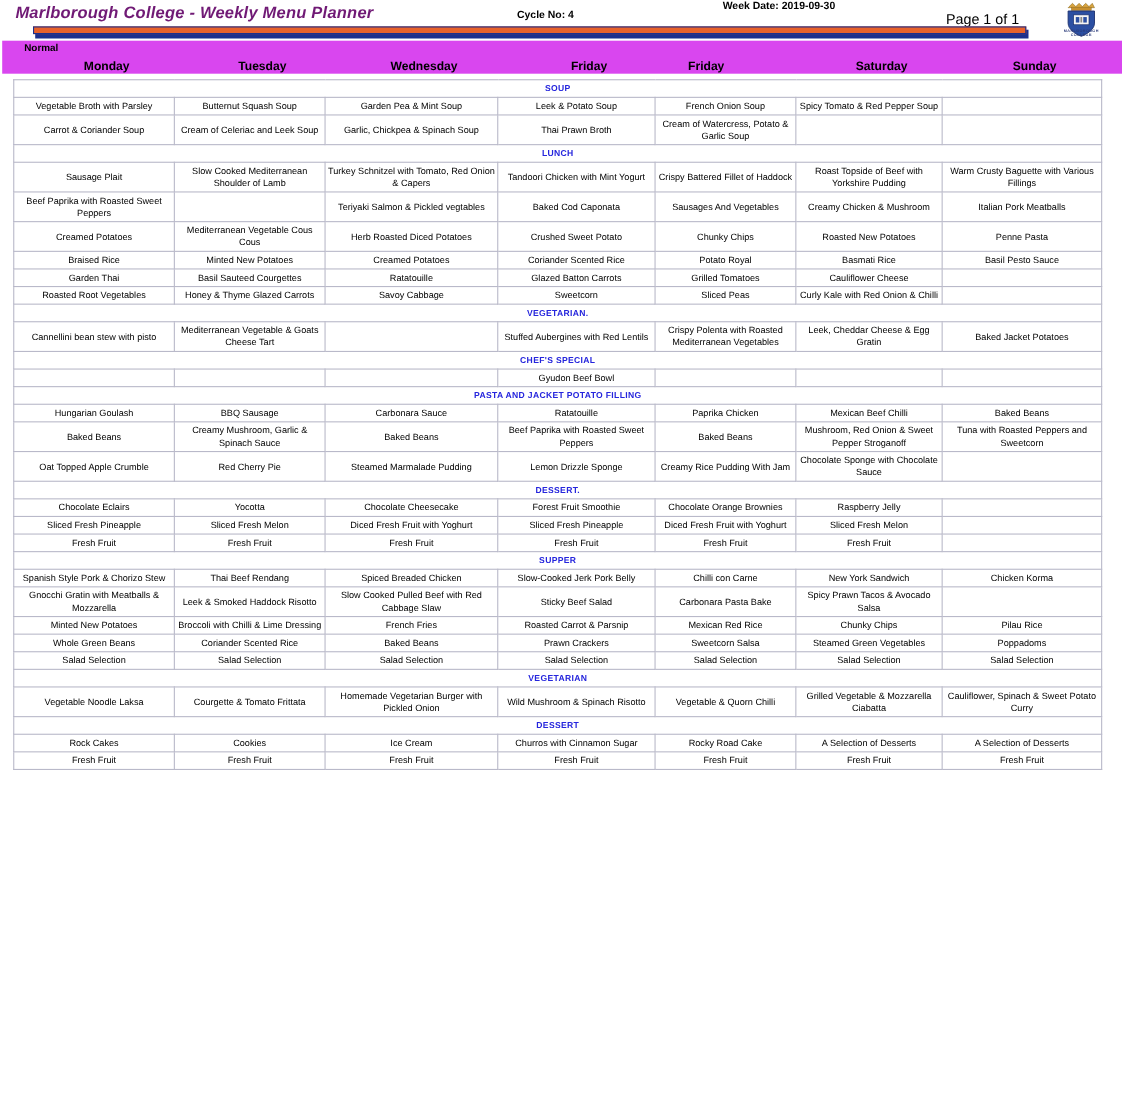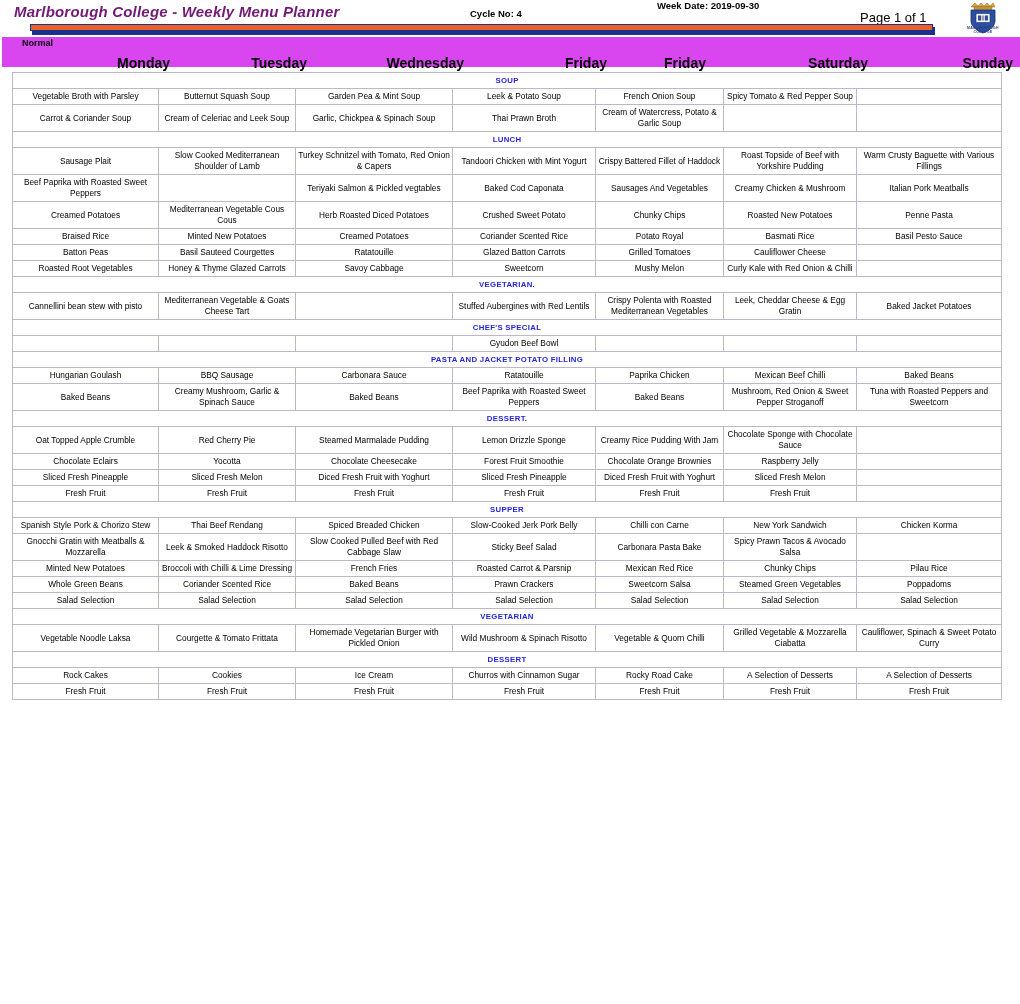--- a/index.html
+++ b/index.html
@@ -50,22 +50,22 @@
   .band-label{
     position:absolute;left:20px;top:1px;
     font-size:9px;font-weight:bold;color:#000;
   }
 
   
   .dayrow{
     position:absolute;left:0;top:53px;width:1020px;height:18px;
   }
   .dayrow .d{
-    position:absolute;top:2px;text-align:right;
-    font-size:14px;font-weight:bold;
+    position:absolute;top:2px;text-align:center;
+    font-size:11px;font-weight:bold;
   }
 
   
   .tbl{
     position:absolute;left:0;top:72px;width:1020px;
   }
   table.grid{
     border-collapse:collapse;
     table-layout:fixed;
     width:989px;
@@ -211,34 +211,34 @@
           <tr>
             <td>Braised Rice</td>
             <td>Minted New Potatoes</td>
             <td>Creamed Potatoes</td>
             <td>Coriander Scented Rice</td>
             <td>Potato Royal</td>
             <td>Basmati Rice</td>
             <td class="sun">Basil Pesto Sauce</td>
           </tr>
           <tr>
-            <td>Batton Peas</td>
+            <td>Garden Thai</td>
             <td>Basil Sauteed Courgettes</td>
             <td>Ratatouille</td>
             <td>Glazed Batton Carrots</td>
             <td>Grilled Tomatoes</td>
             <td>Cauliflower Cheese</td>
             <td class="sun empty"></td>
           </tr>
           <tr>
             <td>Roasted Root Vegetables</td>
             <td>Honey &amp; Thyme Glazed Carrots</td>
             <td>Savoy Cabbage</td>
             <td>Sweetcorn</td>
-            <td>Mushy Melon</td>
+            <td>Sliced Peas</td>
             <td>Curly Kale with Red Onion &amp; Chilli</td>
             <td class="sun empty"></td>
           </tr>
           <tr>
             <td class="sect" colspan="7">VEGETARIAN.</td>
           </tr>
           <tr>
             <td>Cannellini bean stew with pisto</td>
             <td>Mediterranean Vegetable &amp; Goats Cheese Tart</td>
             <td class="empty"></td>
@@ -274,30 +274,30 @@
           <tr>
             <td>Baked Beans</td>
             <td>Creamy Mushroom, Garlic &amp; Spinach Sauce</td>
             <td>Baked Beans</td>
             <td>Beef Paprika with Roasted Sweet Peppers</td>
             <td>Baked Beans</td>
             <td>Mushroom, Red Onion &amp; Sweet Pepper Stroganoff</td>
             <td class="sun">Tuna with Roasted Peppers and Sweetcorn</td>
           </tr>
           <tr>
-            <td class="sect" colspan="7">DESSERT.</td>
-          </tr>
-          <tr>
             <td>Oat Topped Apple Crumble</td>
             <td>Red Cherry Pie</td>
             <td>Steamed Marmalade Pudding</td>
             <td>Lemon Drizzle Sponge</td>
             <td>Creamy Rice Pudding With Jam</td>
             <td>Chocolate Sponge with Chocolate Sauce</td>
             <td class="sun empty"></td>
+          </tr>
+          <tr>
+            <td class="sect" colspan="7">DESSERT.</td>
           </tr>
           <tr>
             <td>Chocolate Eclairs</td>
             <td>Yocotta</td>
             <td>Chocolate Cheesecake</td>
             <td>Forest Fruit Smoothie</td>
             <td>Chocolate Orange Brownies</td>
             <td>Raspberry Jelly</td>
             <td class="sun empty"></td>
           </tr>

